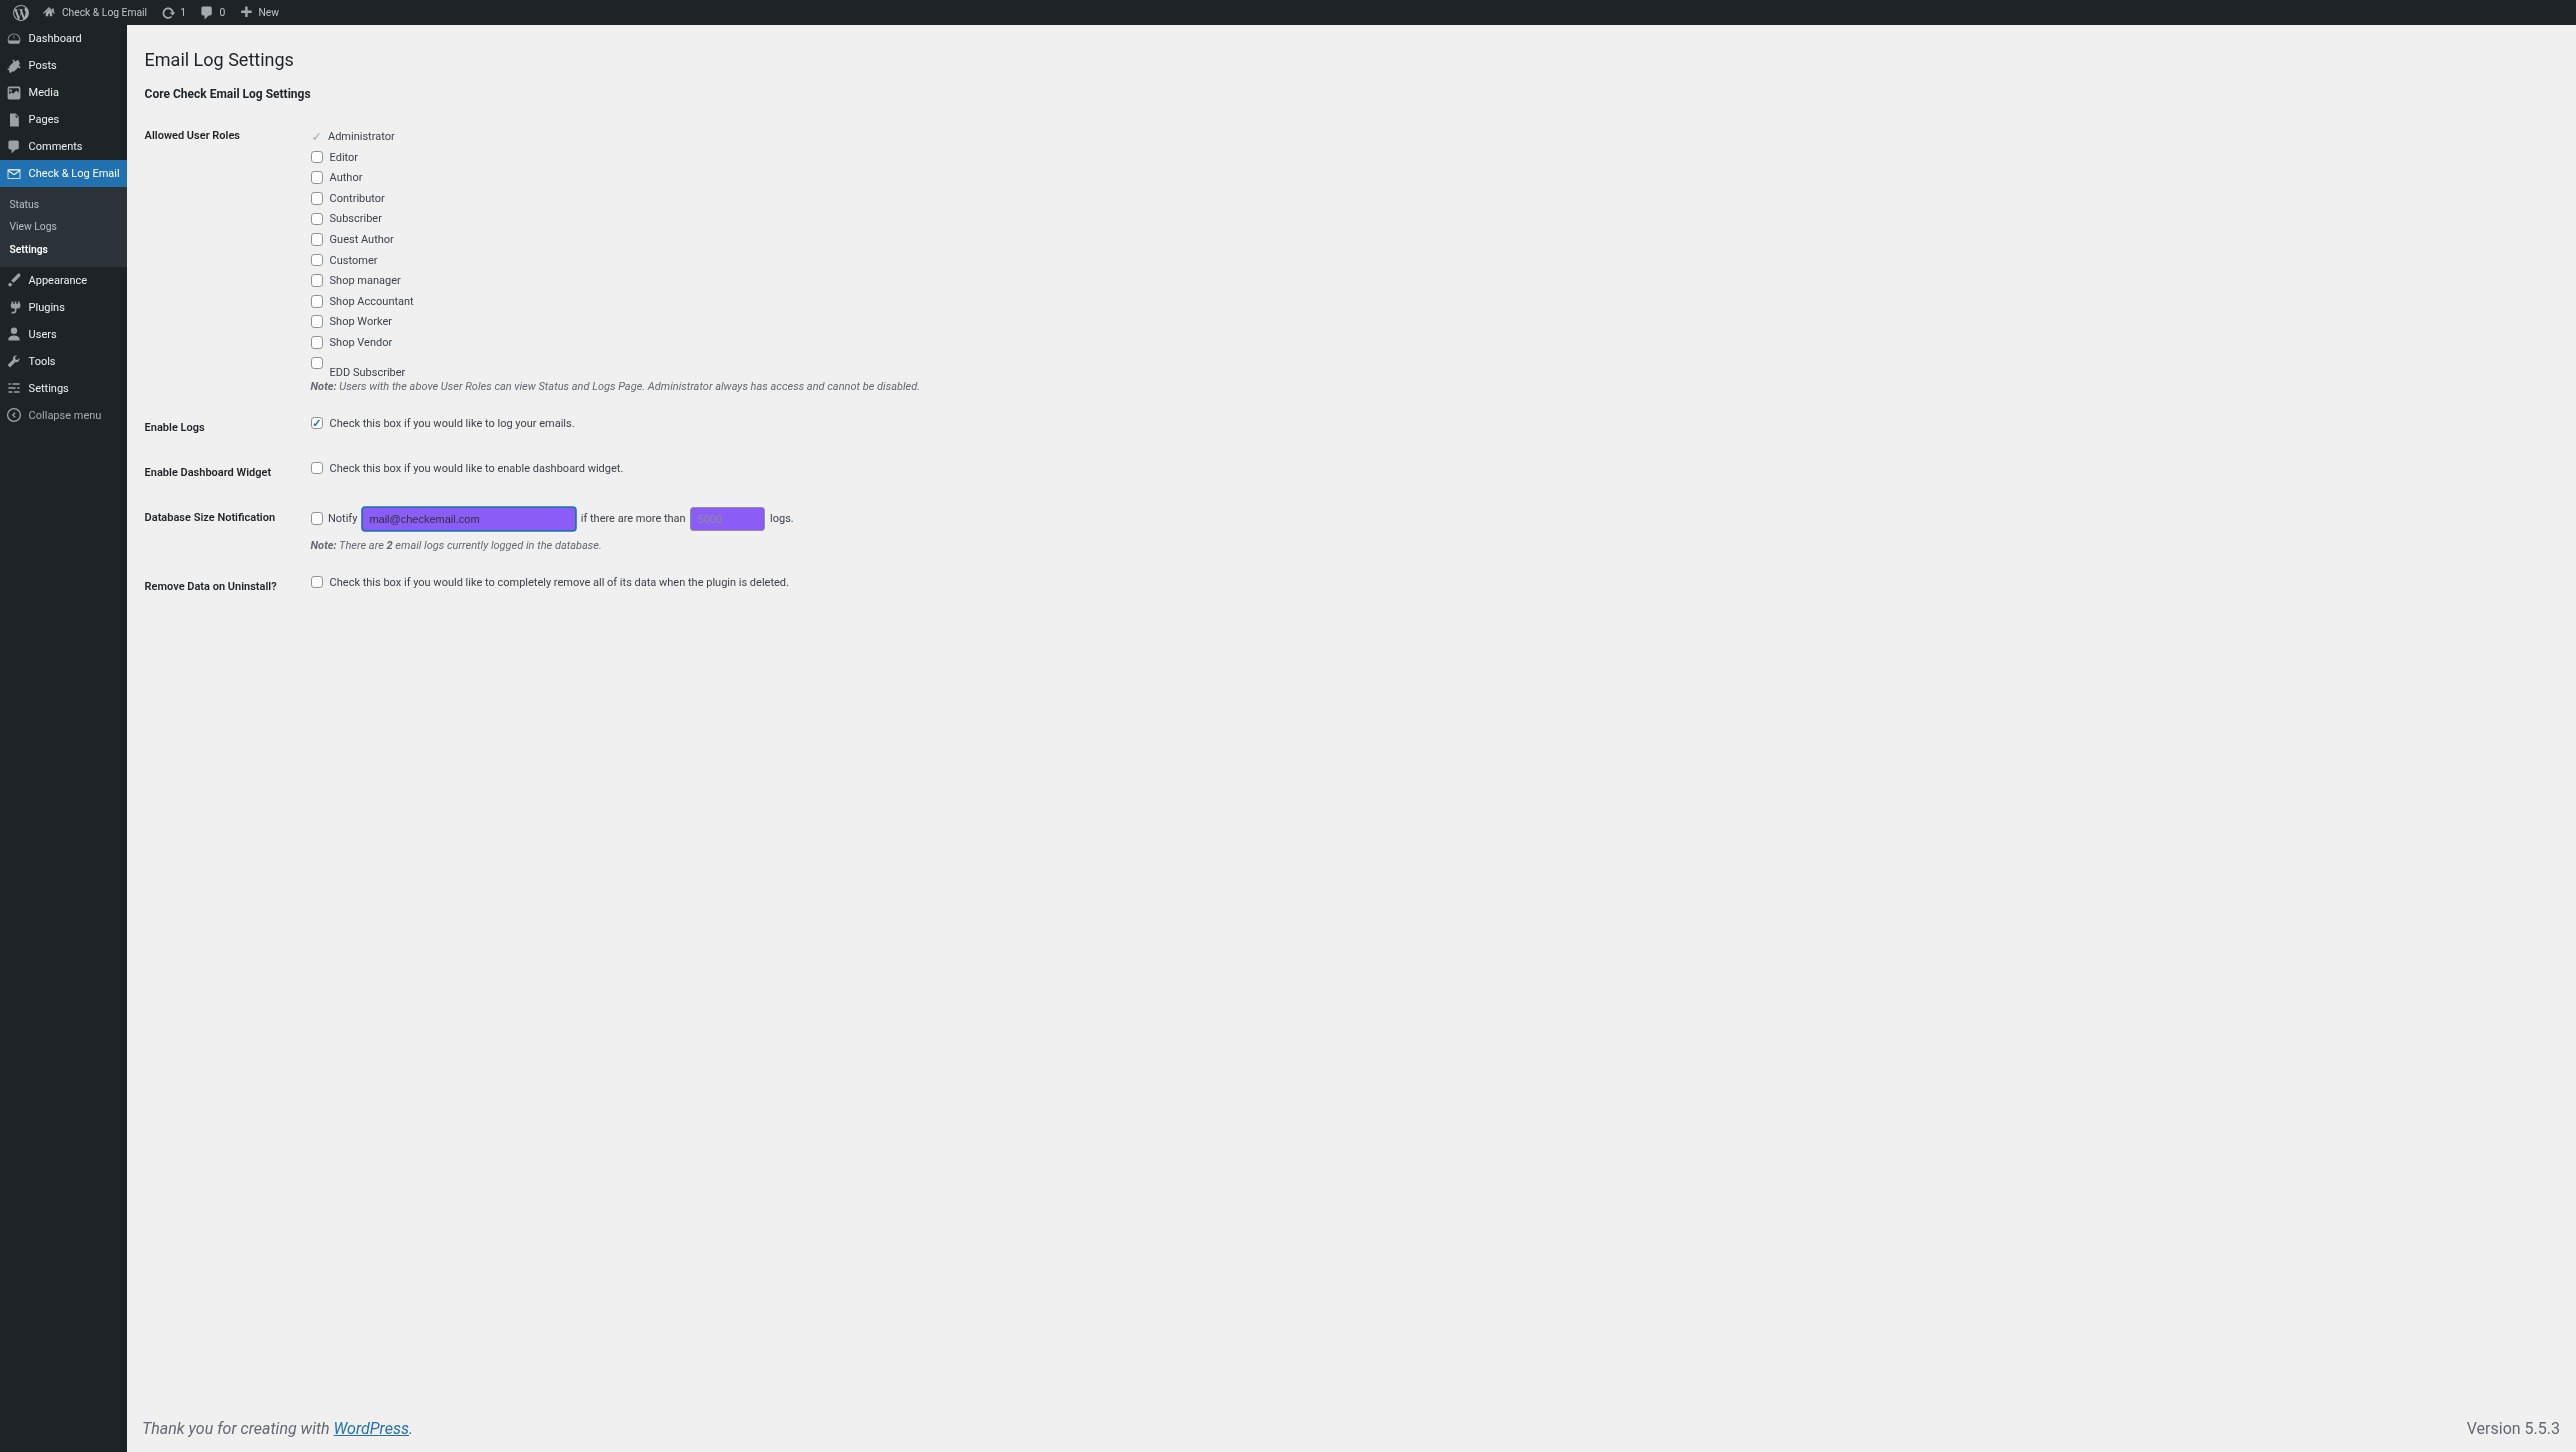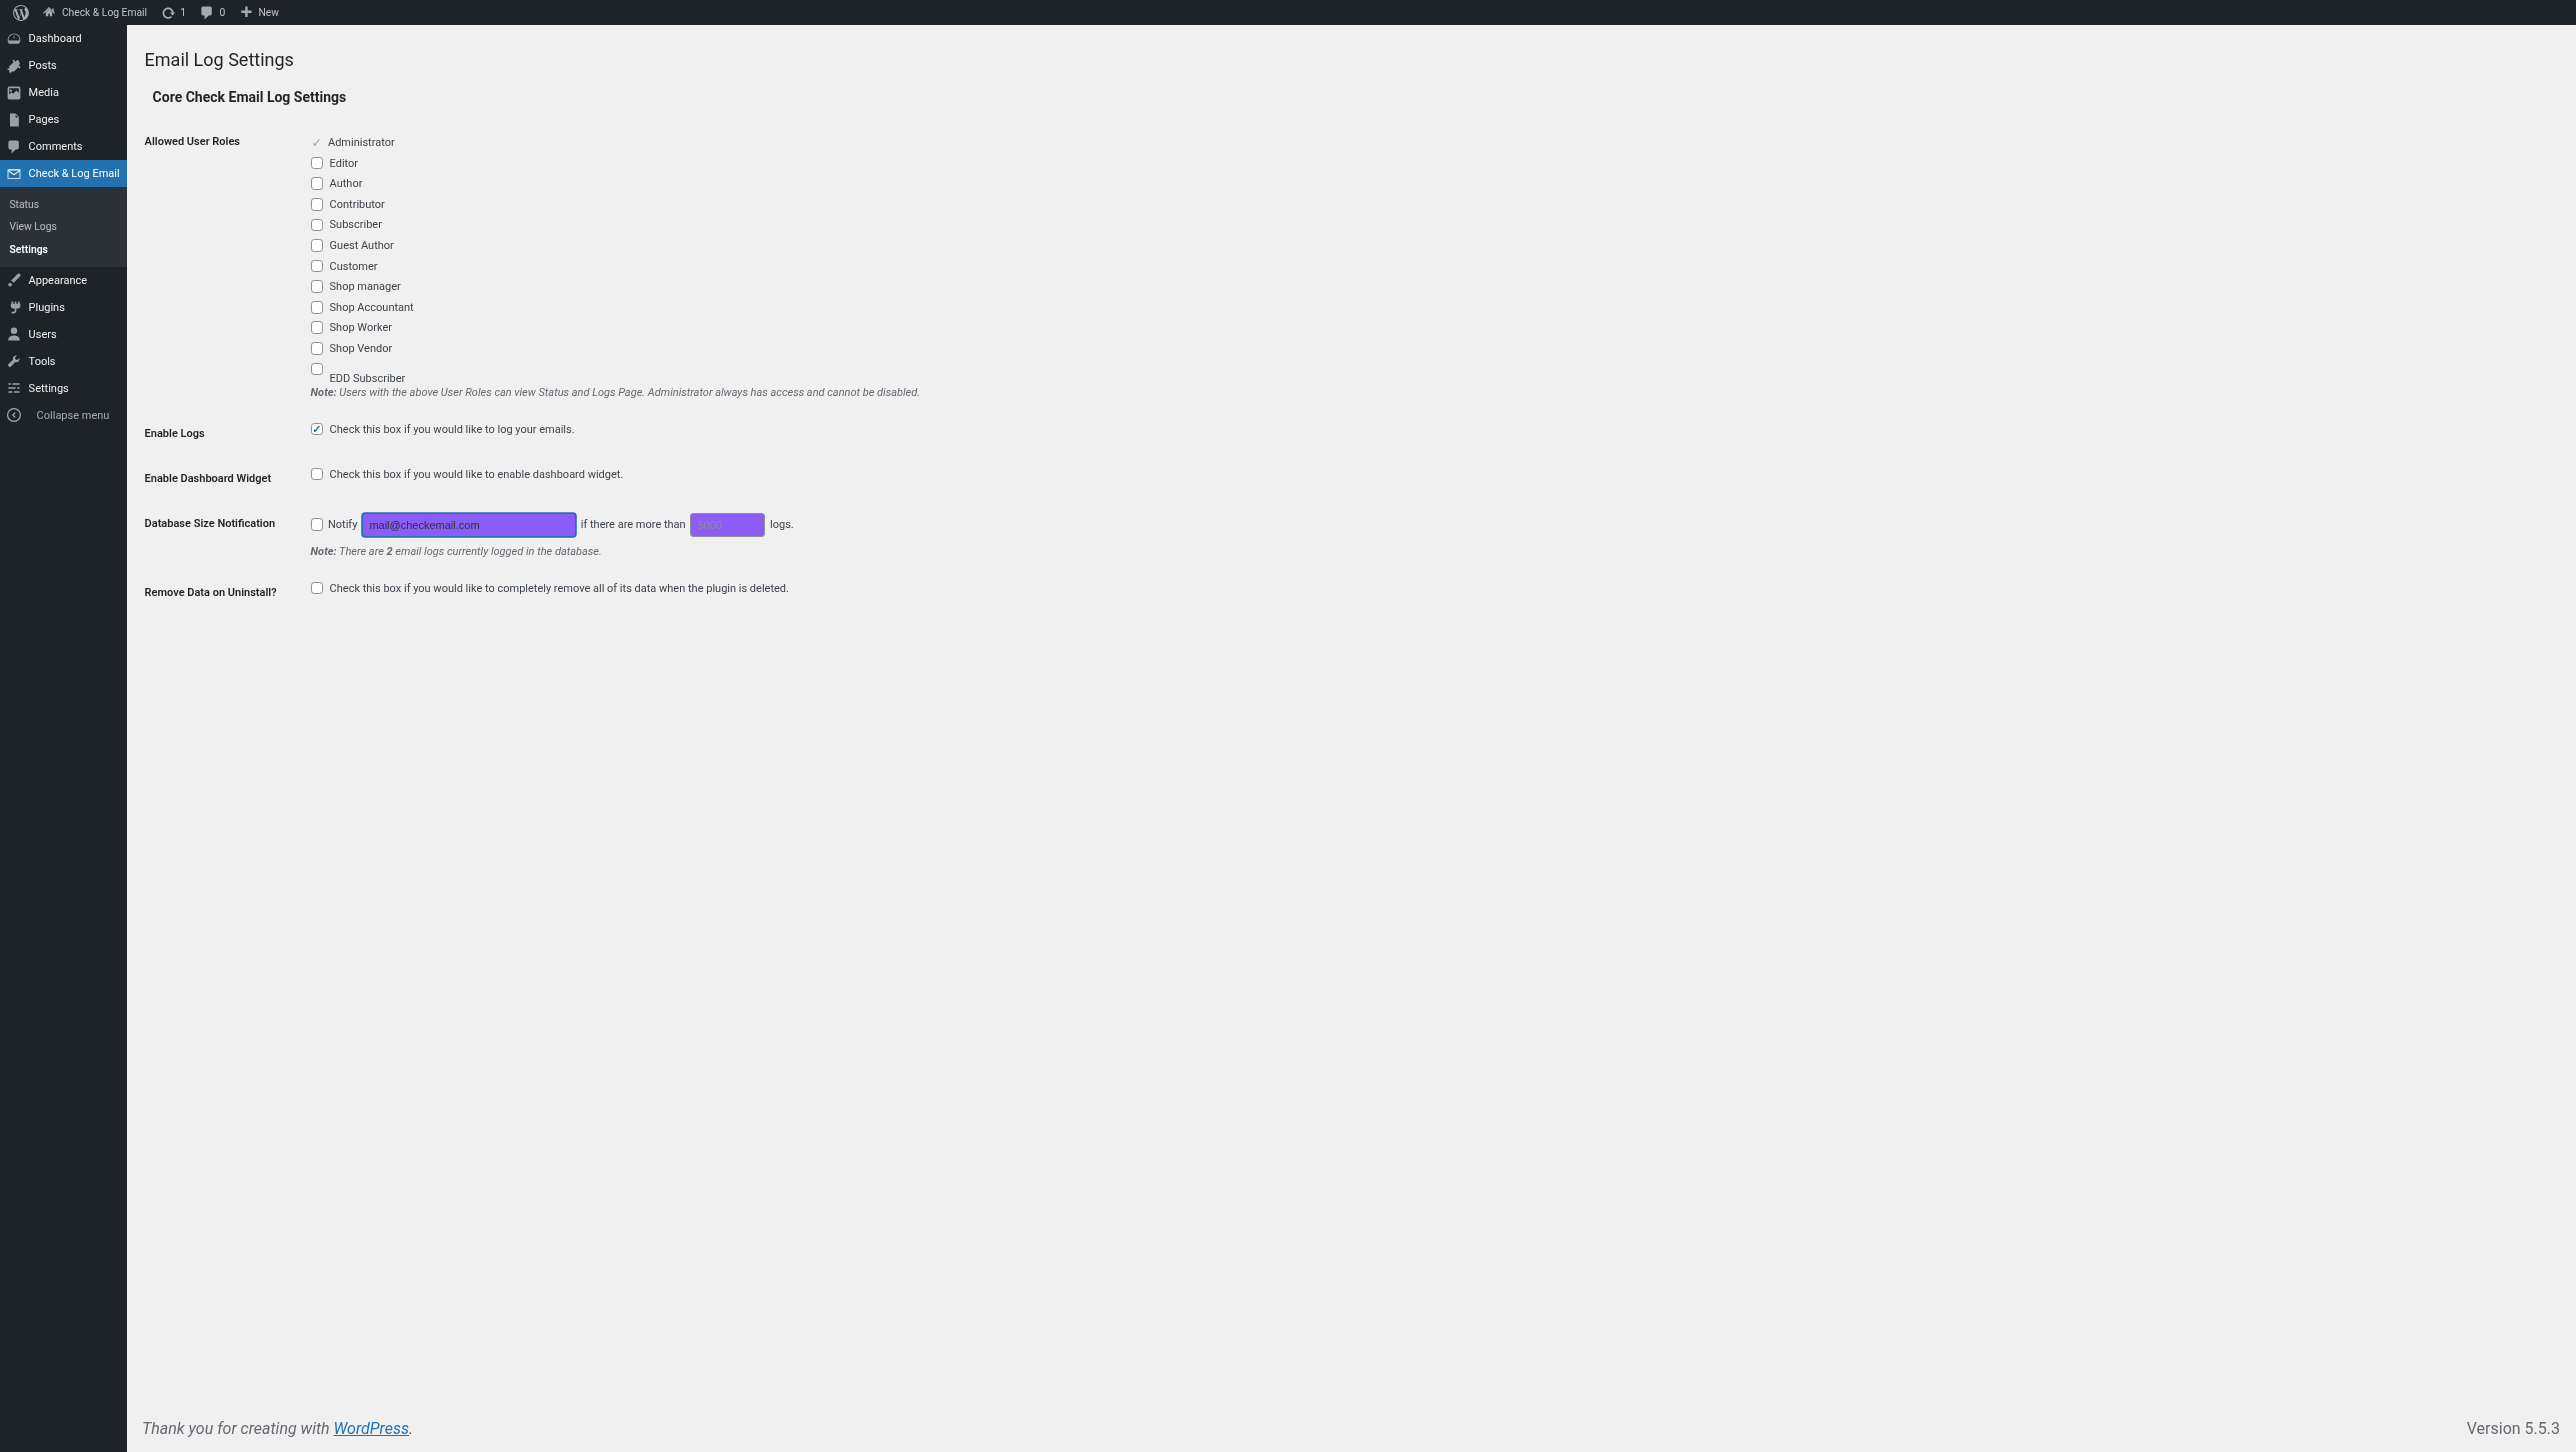--- a/index.html
+++ b/index.html
@@ -54,21 +54,21 @@
   height: 27px;
   padding: 0 6.3px;
   color: #f0f0f1;
   cursor: pointer;
   position: relative;
 }
 .menu-item .icon { width: 16px; height: 16px; display: flex; align-items: center; justify-content: center; margin-right: 6.3px; }
 .menu-item .icon svg { width: 16px; height: 16px; fill: rgba(240,246,252,.6); }
 .menu-item.current { background: #2271b1; color: #fff; }
 .menu-item.current .icon svg { fill: #fff; }
-.menu-item.collapse { color: #a7aaad; gap: 8px; }
+.menu-item.collapse { color: #a7aaad; }
 .menu-item.collapse .icon svg { fill: #a7aaad; }
 
 .submenu { background: #2c3338; padding: 6.3px 0; }
 .submenu-item {
   display: block;
   padding: 4.7px 9.5px;
   color: rgba(240,246,252,.7);
   cursor: pointer;
   font-size: 10.3px;
 }
@@ -86,22 +86,22 @@
 .wrap { margin: 8px 16px 0 1.6px; }
 h1.page-title {
   font-size: 18px;
   font-weight: 400;
   margin: 0;
   padding: 7.1px 0 3.2px 0;
   line-height: 1.3;
   color: #1d2327;
 }
 h3.section-title {
-  font-size: 14px;
-  margin: 1em 8px;
+  font-size: 12px;
+  margin: 1em 0;
   color: #1d2327;
 }
 
 table.form-table { width: 100%; border-collapse: collapse; margin-top: .5em; }
 table.form-table th {
   text-align: left;
   vertical-align: top;
   width: 158px;
   padding: 16px 8px 16px 0;
   font-weight: 600;

